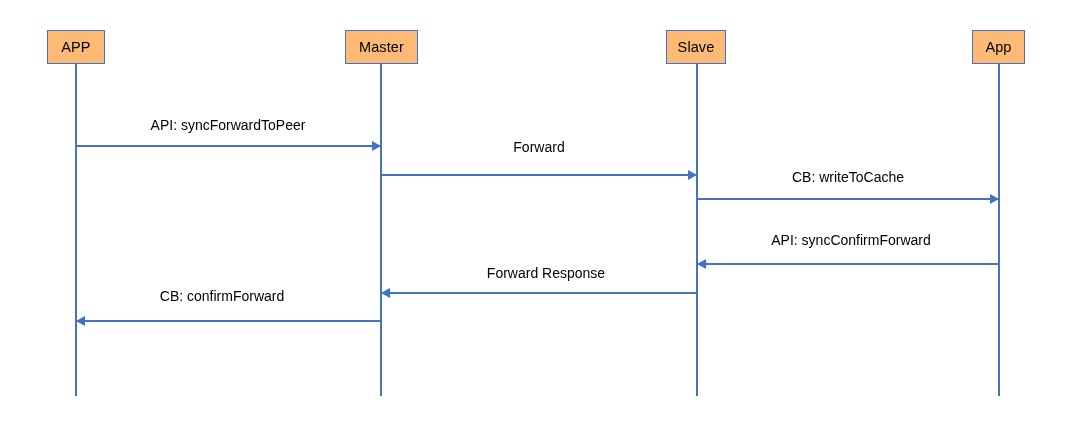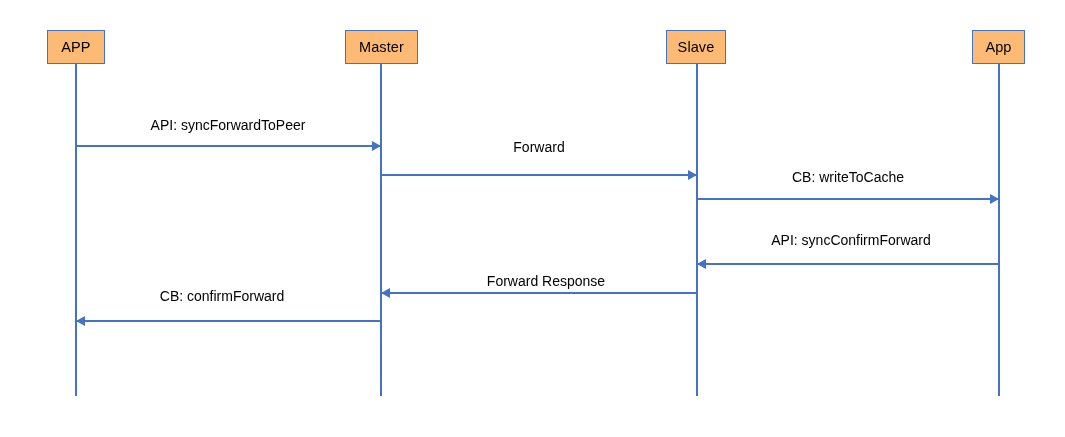--- a/index.html
+++ b/index.html
@@ -83,17 +83,17 @@
     <div class="msg-arrow right" style="top: 170px; left: 688px;"></div>
     <div class="msg-label" style="left: 539px; top: 140px;">Forward</div>
     <div class="msg-line" style="left: 697px; top: 198.3px; width: 302px;"></div>
     <div class="msg-arrow right" style="top: 194px; left: 990px;"></div>
     <div class="msg-label" style="left: 848px; top: 170px;">CB: writeToCache</div>
     <div class="msg-line" style="left: 697px; top: 263.3px; width: 302px;"></div>
     <div class="msg-arrow left" style="top: 259px; left: 697px;"></div>
     <div class="msg-label" style="left: 851px; top: 233px;">API: syncConfirmForward</div>
     <div class="msg-line" style="left: 381px; top: 292.3px; width: 316px;"></div>
     <div class="msg-arrow left" style="top: 288px; left: 381px;"></div>
-    <div class="msg-label" style="left: 546px; top: 274px;">Forward Response</div>
+    <div class="msg-label" style="left: 546px; top: 266px;">Forward Response</div>
     <div class="msg-line" style="left: 76px; top: 320.3px; width: 305px;"></div>
     <div class="msg-arrow left" style="top: 316px; left: 76px;"></div>
     <div class="msg-label" style="left: 222px; top: 289px;">CB: confirmForward</div>
   </div>
 
 </body></html>

